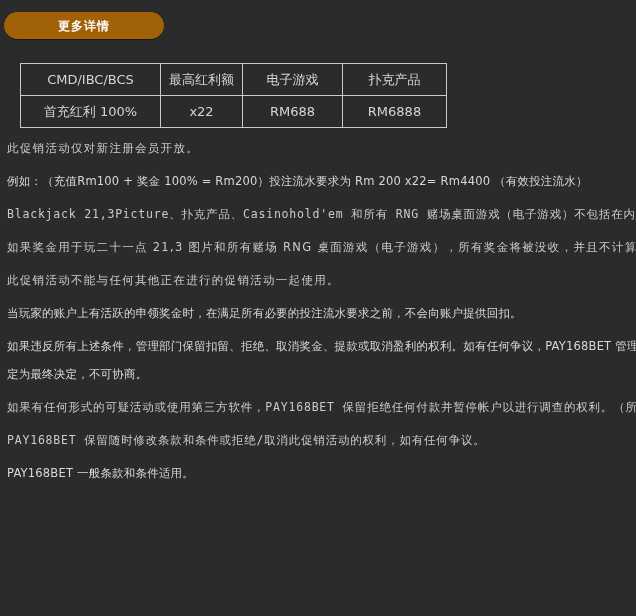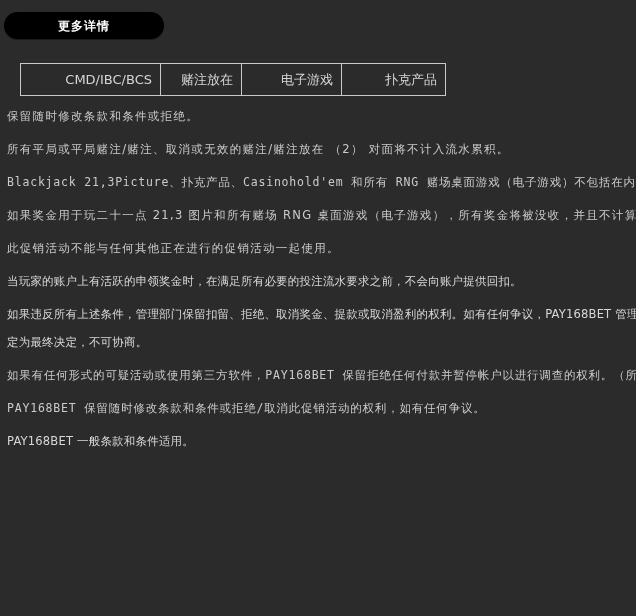--- a/index.html
+++ b/index.html
@@ -11,42 +11,42 @@
     font-family: "DejaVu Sans", sans-serif;
     position: relative;
   }
   .more-btn {
     display: block;
     margin: 12px 0 0 4px;
     width: 160px;
     height: 27px;
     border: none;
     border-radius: 14px;
-    background: #000000;
+    background: #a16207;
     color: #ffffff;
     font-family: "DejaVu Sans", sans-serif;
     font-weight: bold;
     font-size: 12px;
     line-height: 27px;
     text-align: center;
     letter-spacing: 1px;
     cursor: pointer;
     box-shadow: 0 1px 0 rgba(0,0,0,0.4);
   }
   table.bonus {
     border-collapse: collapse;
     margin: 24px 0 0 20px;
     table-layout: fixed;
   }
   table.bonus th, table.bonus td {
     border: 1px solid #c9c9c9;
     color: #d6d6d6;
     font-size: 13px;
     font-weight: normal;
-    text-align: right;
+    text-align: center;
     padding: 0 8px;
     height: 31px;
     overflow: hidden;
     white-space: nowrap;
   }
   .col1 { width: 140px; }
   .col2 { width: 81px; }
   .col3 { width: 100px; }
   .col4 { width: 104px; }
   .terms {
@@ -81,32 +81,38 @@
 <table class="bonus">
   <colgroup>
     <col class="col1">
       <col class="col2">
       <col class="col3">
       <col class="col4">
   </colgroup>
   <thead>
     <tr>
       <th>CMD/IBC/BCS</th>
-      <th>赌注放在</th>
+      <th>最高红利额</th>
       <th>电子游戏</th>
       <th>扑克产品</th>
     </tr>
   </thead>
   <tbody>
+    <tr>
+      <td>首充红利 100%</td>
+      <td>x22</td>
+      <td>RM688</td>
+      <td>RM6888</td>
+    </tr>
   </tbody>
 </table>
 
 <div class="terms">
-  <div class="term spaced">保留随时修改条款和条件或拒绝。</div>
-  <div class="term spaced">所有平局或平局赌注/赌注、取消或无效的赌注/赌注放在 （2） 对面将不计入流水累积。</div>
+  <div class="term spaced">此促销活动仅对新注册会员开放。</div>
+  <div class="term smooth">例如：（充值Rm100 + 奖金 100% = Rm200）投注流水要求为 Rm 200 x22= Rm4400 （有效投注流水）</div>
   <div class="term mono">Blackjack 21,3Picture、扑克产品、Casinohold'em 和所有 RNG 赌场桌面游戏（电子游戏）不包括在内，不适用于此</div>
   <div class="term spaced">如果奖金用于玩二十一点 21,3 图片和所有赌场 RNG 桌面游戏（电子游戏），所有奖金将被没收，并且不计算营业额</div>
   <div class="term spaced">此促销活动不能与任何其他正在进行的促销活动一起使用。</div>
   <div class="term smooth">当玩家的账户上有活跃的申领奖金时，在满足所有必要的投注流水要求之前，不会向账户提供回扣。</div>
   <div class="term smooth">如果违反所有上述条件，管理部门保留扣留、拒绝、取消奖金、提款或取消盈利的权利。如有任何争议，PAY168BET 管理层的决
 定为最终决定，不可协商。</div>
   <div class="term mono">如果有任何形式的可疑活动或使用第三方软件，PAY168BET 保留拒绝任何付款并暂停帐户以进行调查的权利。（所有利</div>
   <div class="term mono">PAY168BET 保留随时修改条款和条件或拒绝/取消此促销活动的权利，如有任何争议。</div>
   <div class="term smooth">PAY168BET 一般条款和条件适用。</div>
 </div>

